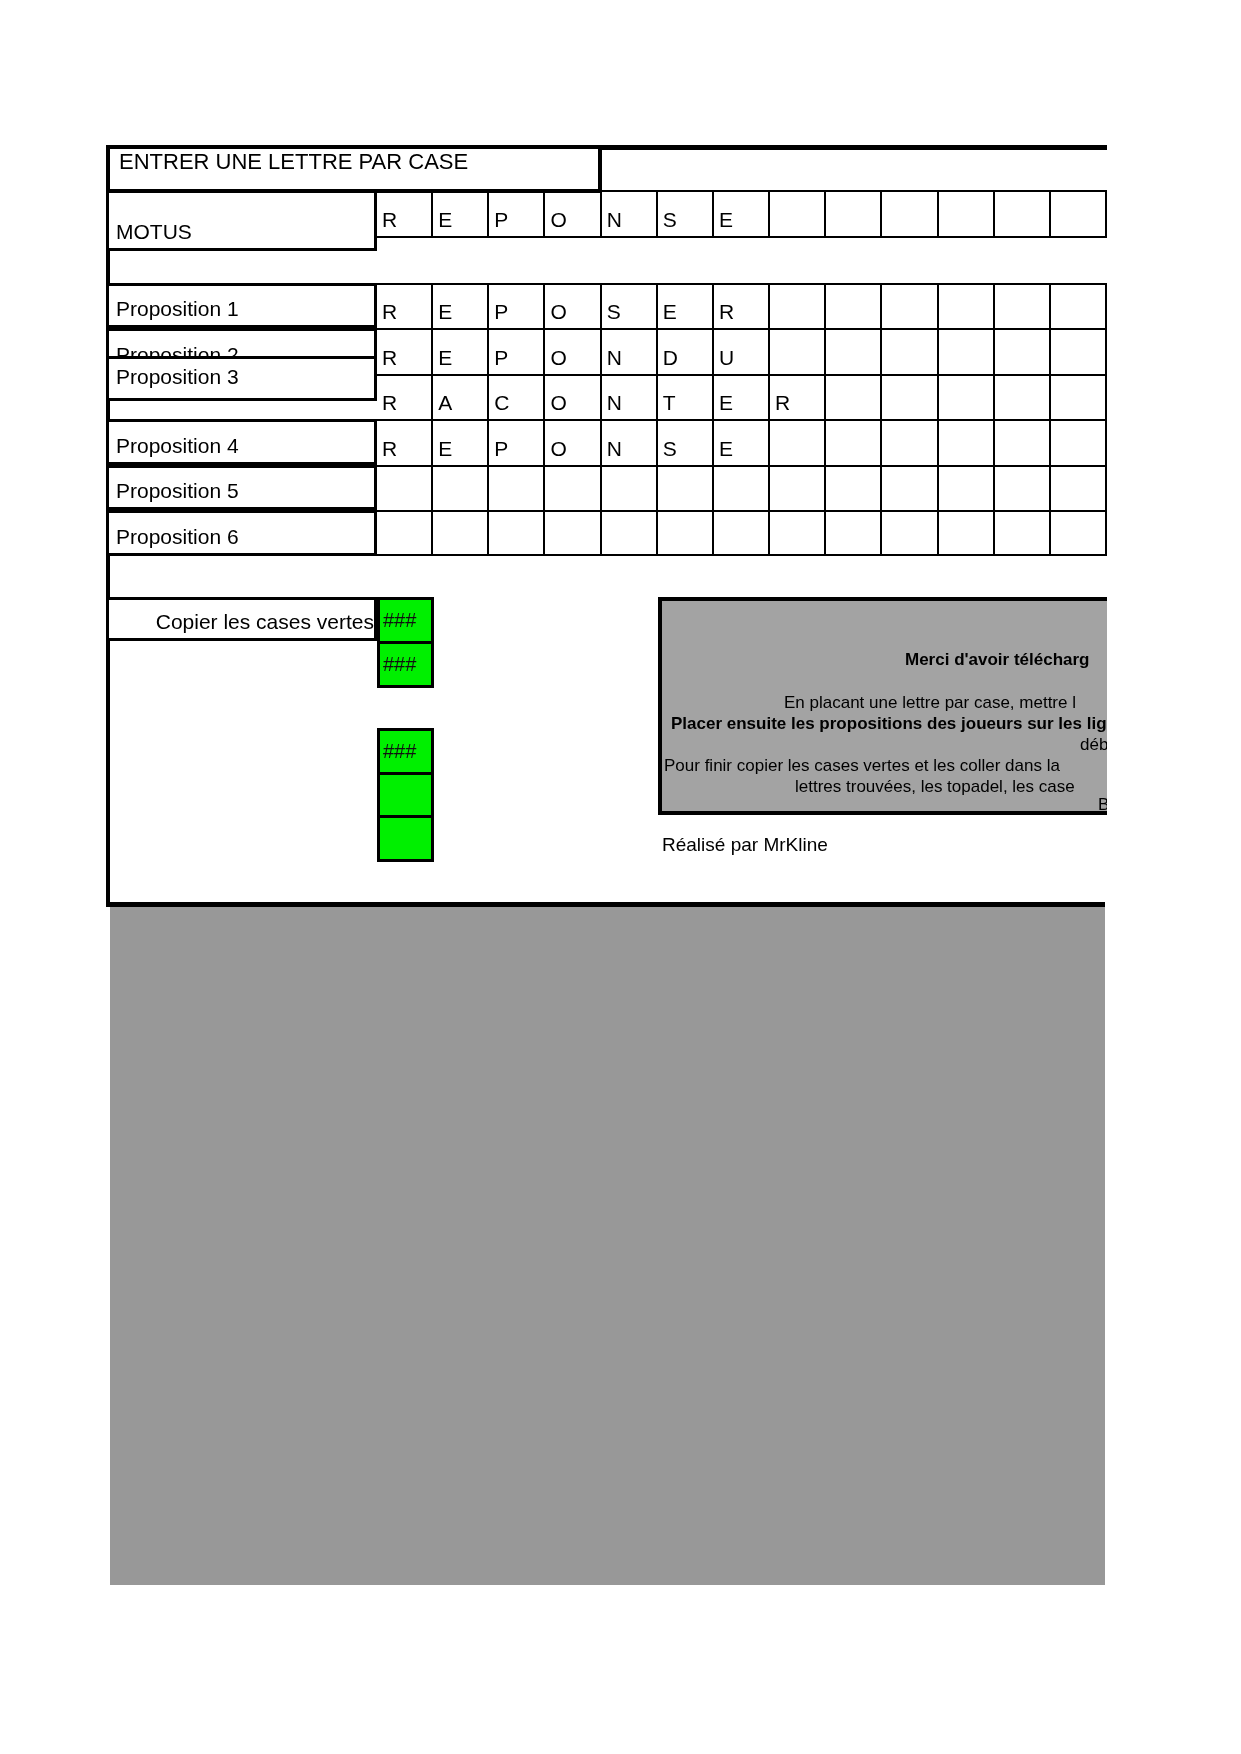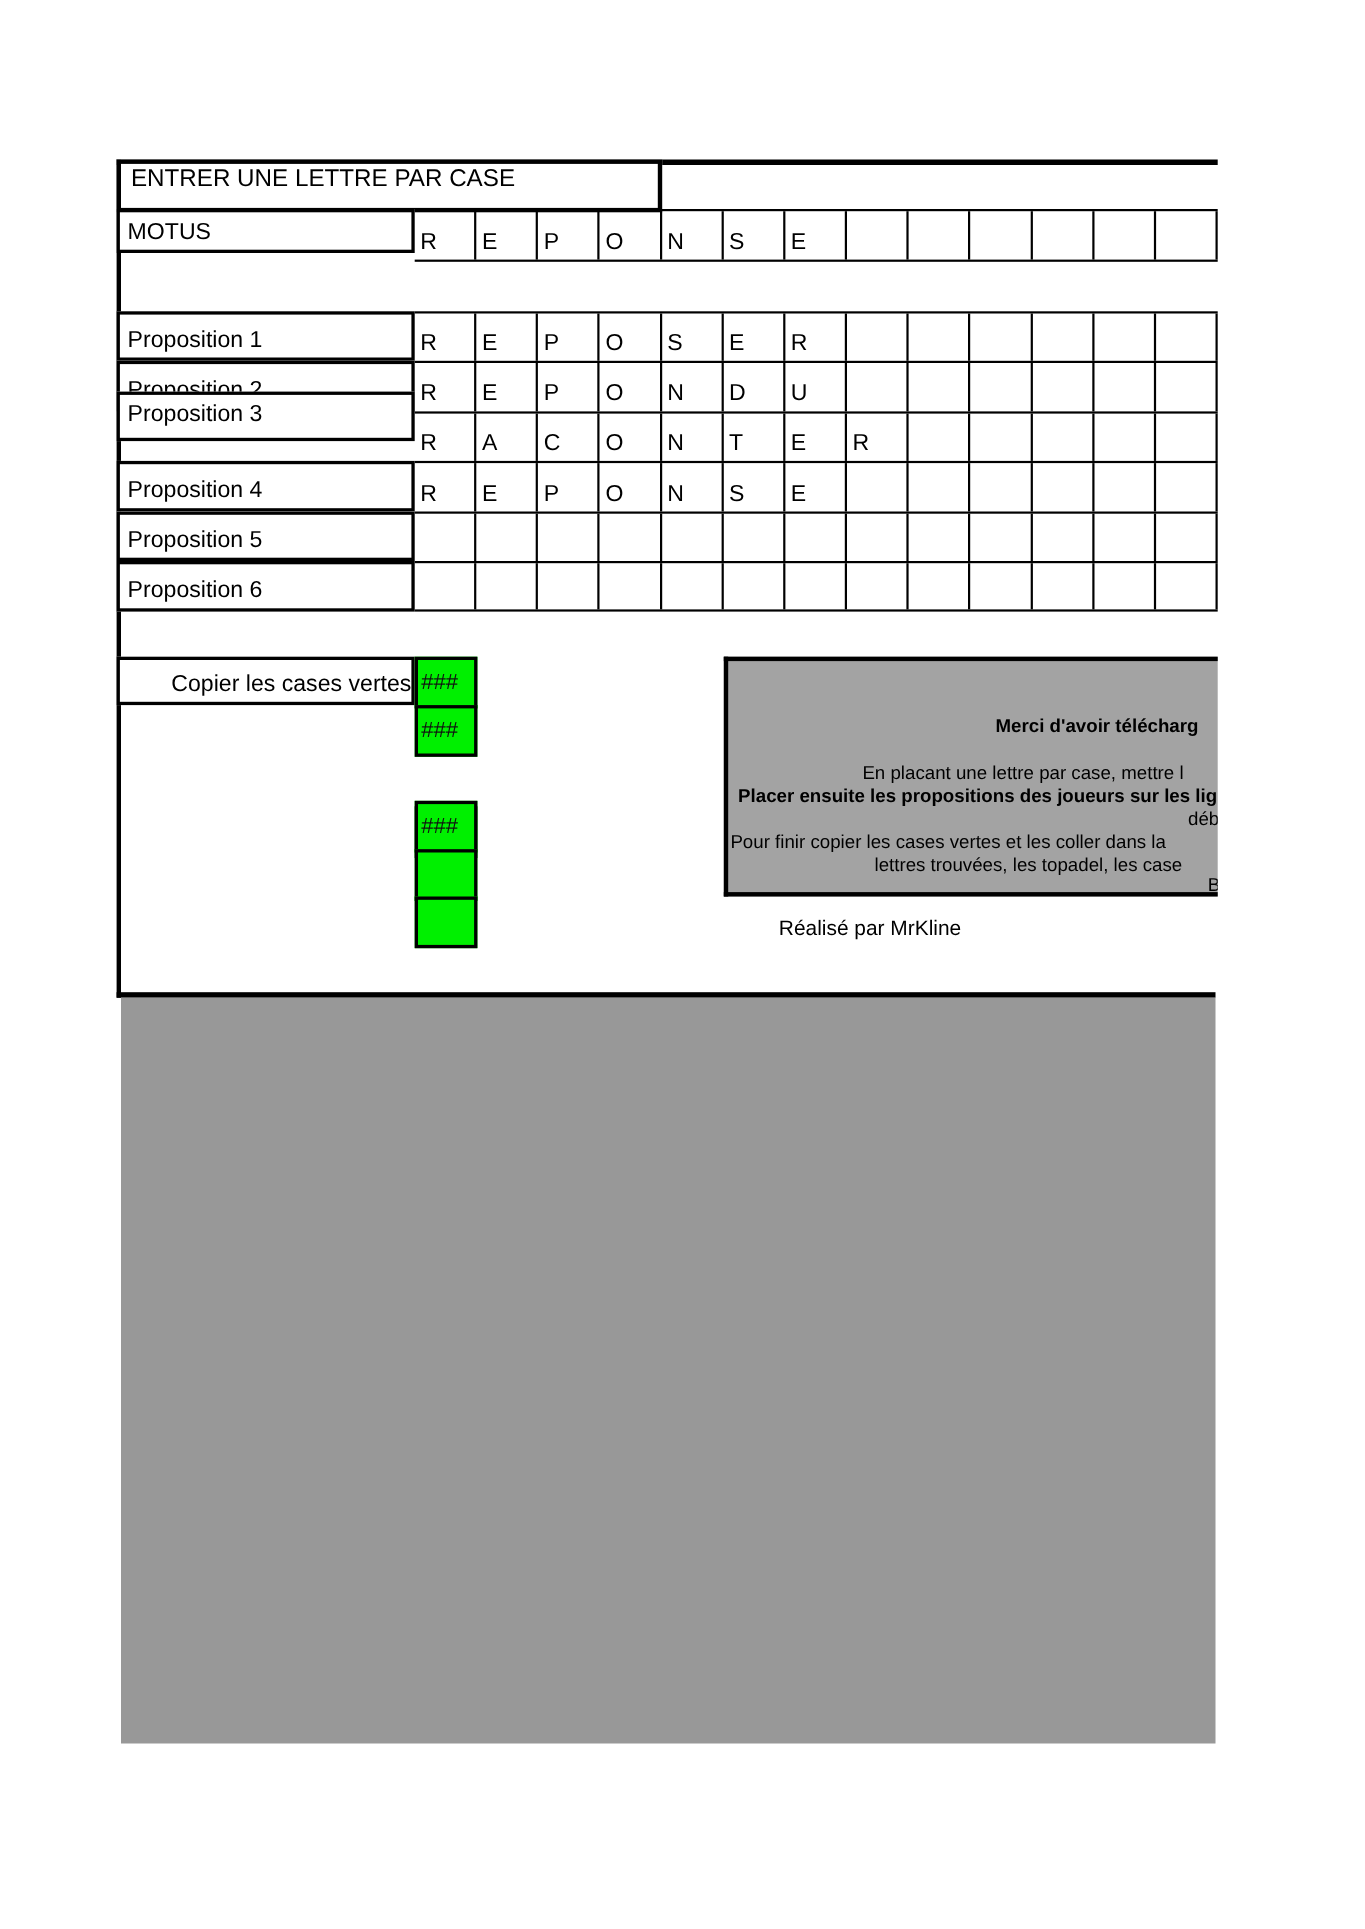--- a/index.html
+++ b/index.html
@@ -39,35 +39,35 @@
     font-size:20px;color:#111;
   }
   
   .notice{
     position:absolute;left:658px;top:597px;width:449px;height:218px;
     border:4px solid #000;border-right:none;box-sizing:border-box;
     overflow:hidden;background:#a3a3a3;
   }
   .notice-line{position:absolute;white-space:nowrap;font-size:17px;line-height:19px;}
   .notice-line.bold{font-weight:bold;}
-  .credit{position:absolute;left:662px;top:834px;font-size:19px;margin-left:46px;}
+  .credit{position:absolute;left:662px;top:834px;font-size:19px;}
   .gray-area{position:absolute;left:110px;top:907px;width:995px;height:678px;}
 </style>
 </head>
 <body>
 
 <div class="bar" style="left:106px;top:145px;width:1001px;height:5px;"></div>
 <div class="bar" style="left:106px;top:145px;width:4px;height:762px;"></div>
 <div class="bar" style="left:106px;top:902px;width:999px;height:5px;"></div>
 
 <div class="headerbox">
   <span>ENTRER UNE LETTRE PAR CASE</span>
 </div>
 
-<div class="labelbox" style="top:190px;height:40px;">
+<div class="labelbox" style="top:190px;height:61px;">
   <span>MOTUS</span>
 </div>
 <div class="letter-row closed" style="top:190px;height:48px;">
     <div class="lcell">R</div>
     <div class="lcell">E</div>
     <div class="lcell">P</div>
     <div class="lcell">O</div>
     <div class="lcell">N</div>
     <div class="lcell">S</div>
     <div class="lcell">E</div>

